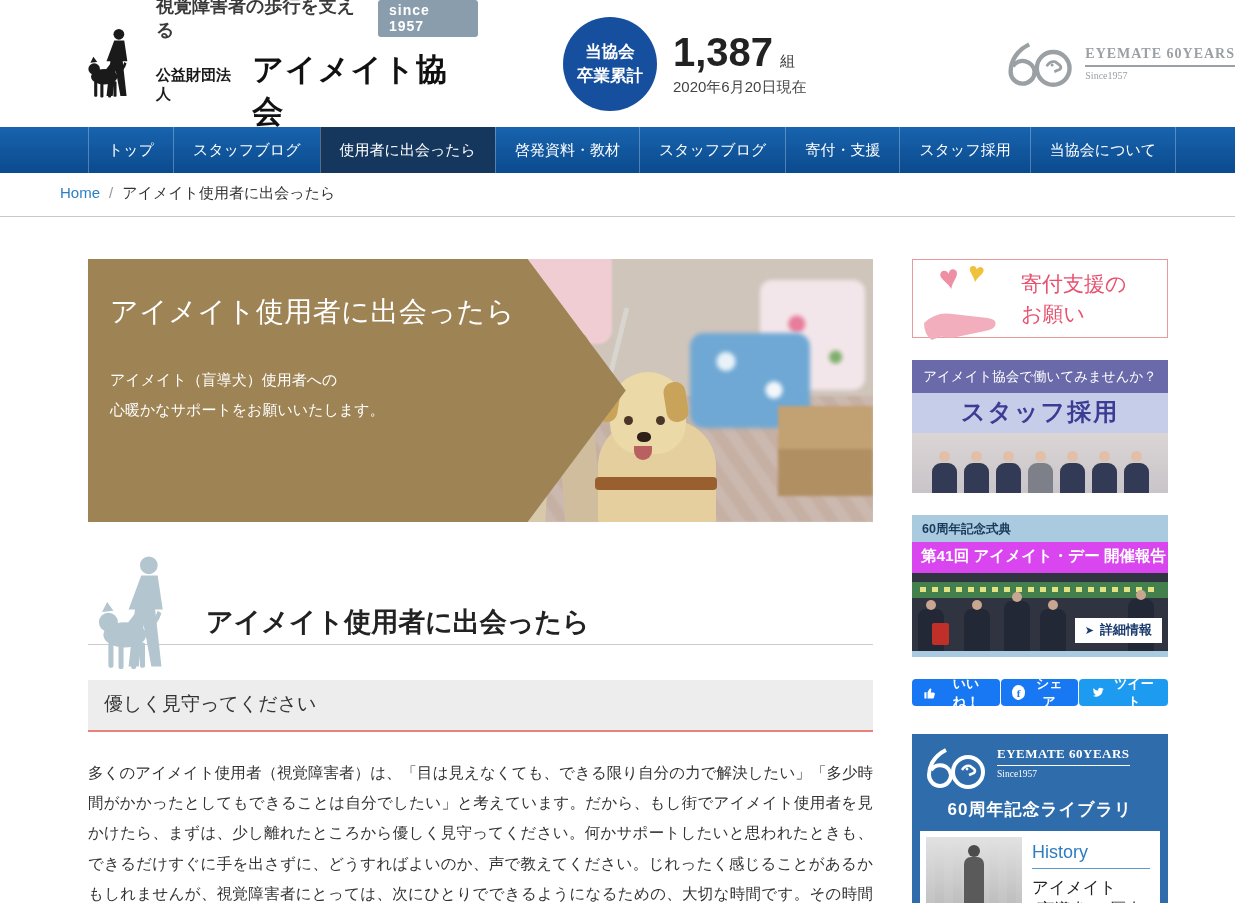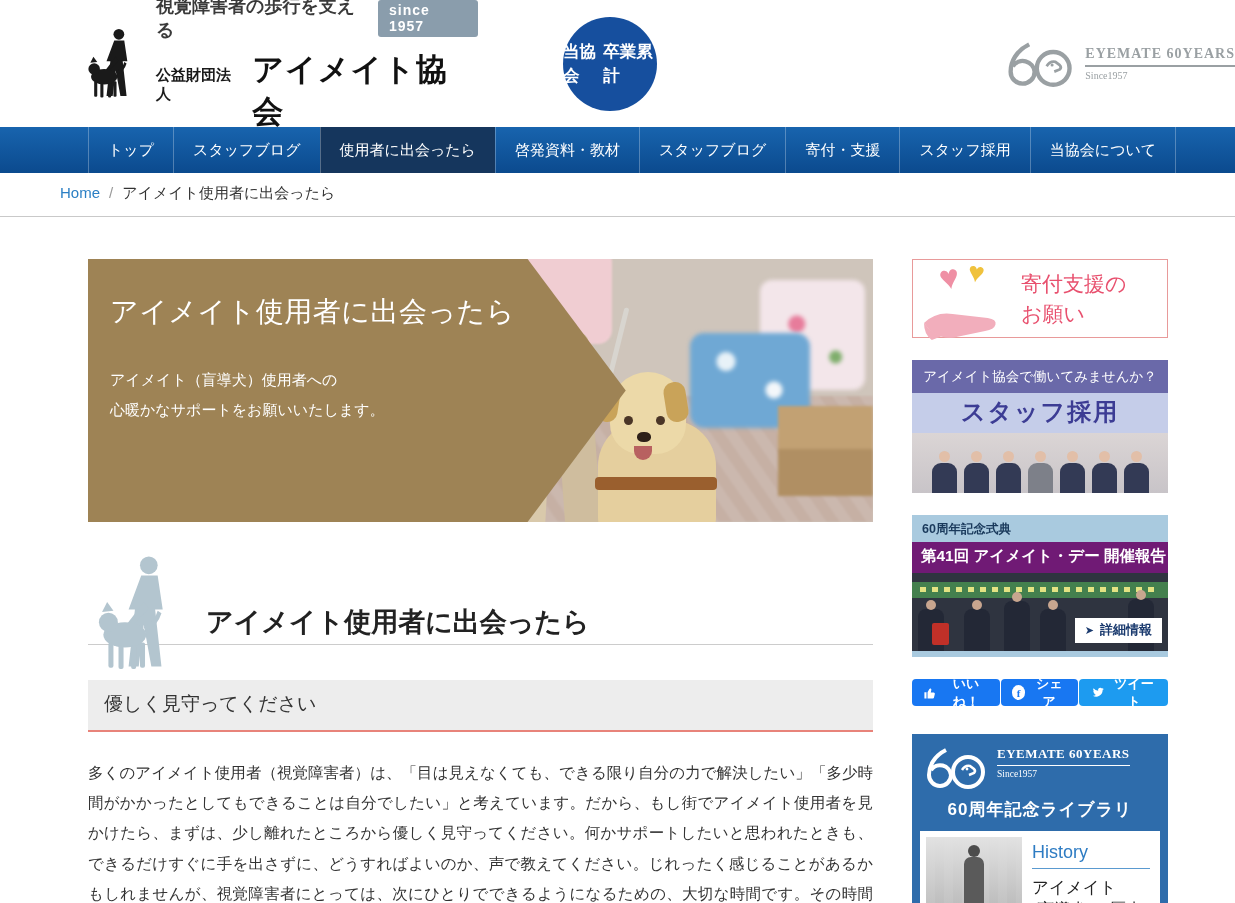--- a/index.html
+++ b/index.html
@@ -15,21 +15,21 @@
   .row1 { display:flex; align-items:center; gap:12px; }
   .tagline { font-size:18px; font-weight:bold; color:#3a3a3a; }
   .since-badge { background:#8a9dac; color:#fff; font-weight:bold; font-size:14px;
     padding:2px 11px 3px; border-radius:3px; letter-spacing:1px; }
   .org-line { margin-top:7px; display:flex; align-items:baseline; gap:7px; }
   .org-type { font-size:15px; font-weight:bold; color:#1a1a1a; }
   .org-name { font-size:31px; font-weight:bold; color:#111; letter-spacing:1px; }
 
   .stats-block { display:flex; align-items:center; margin-left:85px; gap:16px; }
   .stats-circle { width:94px; height:94px; border-radius:50%; background:#164f9e; color:#fff;
-    display:flex; flex-direction:row; align-items:center; justify-content:center;
+    display:flex; flex-direction:column; align-items:center; justify-content:center;
     font-weight:bold; font-size:16.5px; line-height:1.4; flex-shrink:0; }
   .count-row { display:flex; align-items:baseline; gap:7px; }
   .count { font-size:40px; font-weight:bold; color:#222; }
   .unit { font-size:15px; color:#333; }
   .asof { font-size:15px; color:#444; margin-top:3px; }
 
   .logo60 { margin-left:auto; display:flex; align-items:center; gap:10px; color:#9aa0a3; }
   .logo60-t1 { font-family:"Liberation Serif","DejaVu Serif",serif; font-weight:bold;
     font-size:14px; letter-spacing:1px; border-bottom:2px solid #9aa0a3; padding-bottom:3px; }
   .logo60-t2 { font-family:"Liberation Serif","DejaVu Serif",serif; font-size:10px; margin-top:3px; }
@@ -116,21 +116,21 @@
   .recruit-q { background:#6a69a9; color:#fff; font-size:13.5px; text-align:center; padding:8px 0 7px; }
   .recruit-t { background:#c5cde9; color:#3c3c94; font-weight:bold; font-size:24px; text-align:center; padding:3px 0 5px; letter-spacing:2px; }
   .recruit-photo { height:60px; background:linear-gradient(#dbd5d5,#c8c4c8); display:flex;
     justify-content:center; align-items:flex-end; gap:7px; overflow:hidden; }
   .figure .head { width:11px; height:11px; border-radius:50%; background:#e2bfa8; margin:0 auto 1px; }
   .figure .torso { width:25px; height:30px; border-radius:9px 9px 0 0; background:#333a55; }
   .figure.gray .torso { background:#7d8089; }
 
   .event { background:#a9cadf; padding-bottom:6px; cursor:pointer; }
   .event-tag { color:#1a3a5c; font-weight:bold; font-size:12.5px; padding:6px 10px 4px; }
-  .event-title { background:#701a75; color:#fff; font-weight:bold; font-size:15.5px; padding:4px 9px 6px; white-space:nowrap; }
+  .event-title { background:#d946ef; color:#fff; font-weight:bold; font-size:15.5px; padding:4px 9px 6px; white-space:nowrap; }
   .event-photo { position:relative; height:78px; background:#2f3440; overflow:hidden; }
   .ev-band { position:absolute; left:0; right:0; top:9px; height:16px; background:#44804e; }
   .ev-band-text { position:absolute; left:8px; right:8px; top:5px; height:5px;
     background:repeating-linear-gradient(90deg,rgba(255,244,140,.85) 0 6px,transparent 6px 12px); }
   .ev-fig { position:absolute; bottom:0; width:26px; height:42px; background:#232836; border-radius:8px 8px 0 0; }
   .ev-fig::before { content:""; position:absolute; top:-9px; left:8px; width:10px; height:10px;
     border-radius:50%; background:#c8a68f; }
   .ev-red { position:absolute; left:20px; bottom:6px; width:17px; height:22px; background:#c03028; border-radius:2px; }
   .detail-btn { position:absolute; right:6px; bottom:8px; background:#fff; color:#1a3a6e;
     font-weight:bold; font-size:13px; padding:3px 10px 4px; display:flex; align-items:center; gap:6px; cursor:pointer; }
@@ -214,20 +214,27 @@
           <span class="org-name">アイメイト協会</span>
         </span>
       </span>
     </div>
 
     <div class="stats-block">
       <div class="stats-circle">
         <span>当協会</span>
         <span>卒業累計</span>
       </div>
+      <div>
+        <div class="count-row">
+          <span class="count">1,387</span>
+          <span class="unit">組</span>
+        </div>
+        <div class="asof">2020年6月20日現在</div>
+      </div>
     </div>
 
     <div class="logo60">
       <span>
         <svg width="72" height="48" color="#9aa0a3">
             <use href="#sym-60"></use>
           </svg>
       </span>
       <span>
         <div class="logo60-t1">EYEMATE 60YEARS</div>

